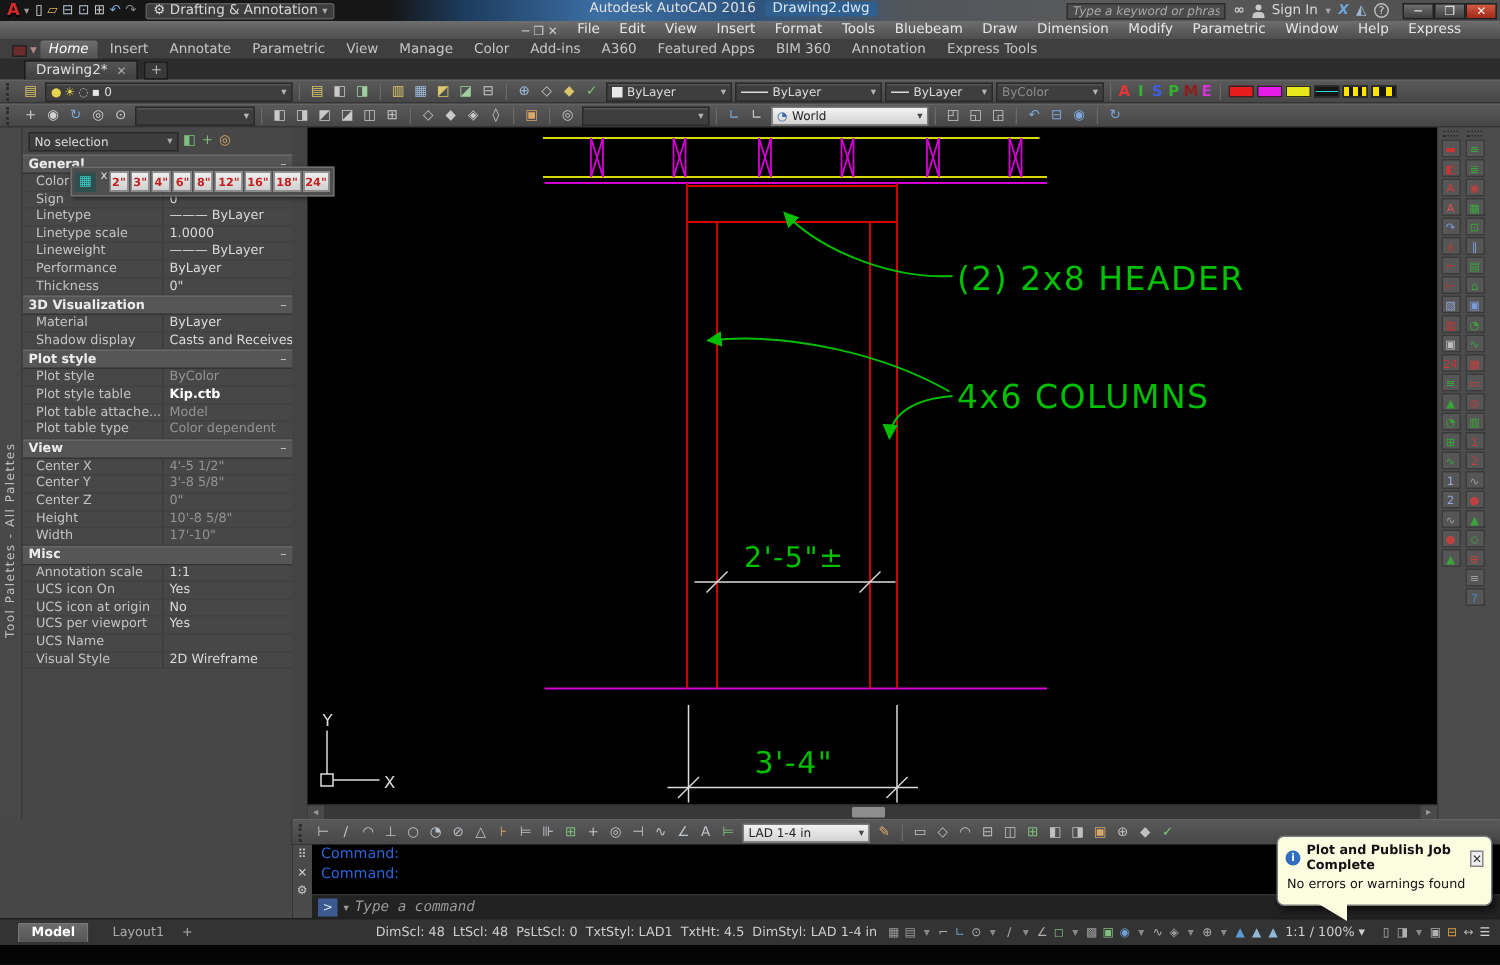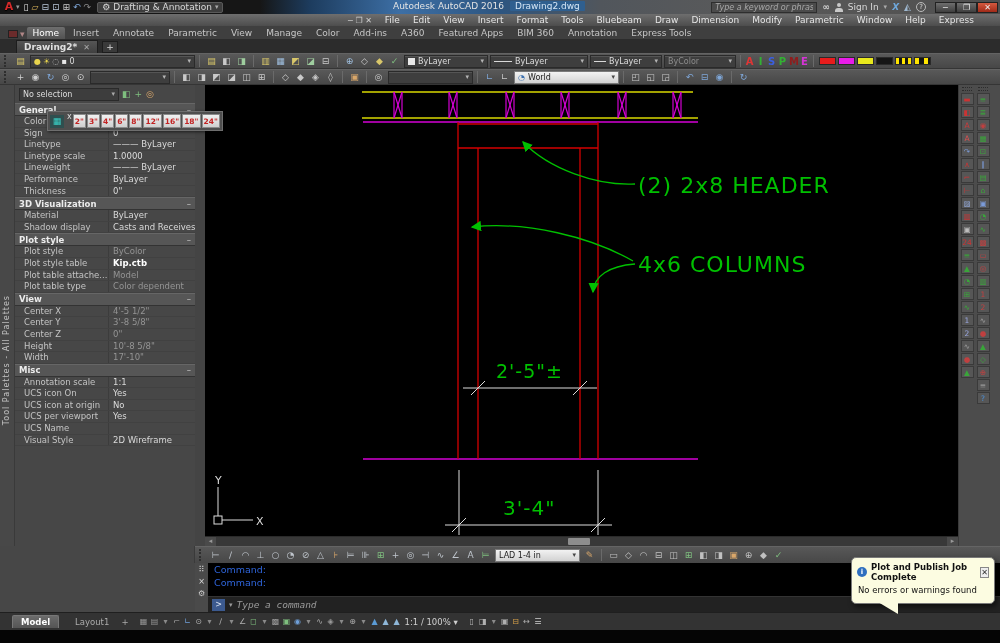--- a/index.html
+++ b/index.html
@@ -27,26 +27,26 @@
   .wb.close{background:linear-gradient(#d4593f,#a02a18);}
 
   
   .menubar{height:12px;background:linear-gradient(#6e6e6e,#4d4d4d);display:flex;align-items:center;gap:13px;padding:0 26px 0 26px;font-size:9px;color:#e6e6e6;}
   .menu-item{cursor:default;}
   .mdiwin{margin-left:auto;display:flex;gap:4px;color:#d0d0d0;font-size:8px;}
 
   
   .ribbontabs{height:13px;background:#3f3f3f;display:flex;align-items:flex-end;gap:2px;padding:0 4px;font-size:9px;color:#c6c6c6;}
   .rtab{padding:1px 6px;}
-  .rtab.active{background:linear-gradient(#6e6e6e,#525252);color:#fff;border-radius:2px 2px 0 0;}
+  .rtab.active{background:linear-gradient(#6e6e6e,#525252);color:#fff;border-radius:2px 2px 0 0;font-style:italic;}
   .ribx{margin-left:4px;display:flex;align-items:center;gap:2px;color:#b08686;}
   .ribx .chip{width:10px;height:8px;background:#6b2b2b;border:1px solid #222;}
 
   
-  .filetabs{height:14px;background:#2c2c2c;display:flex;align-items:flex-end;padding-left:16px;font-size:9px;font-weight:bold;}
+  .filetabs{height:14px;background:#2c2c2c;display:flex;align-items:flex-end;padding-left:16px;font-size:9px;}
   .ftab{display:flex;align-items:center;gap:6px;background:linear-gradient(#555,#404040);border:1px solid #1d1d1d;border-bottom:none;color:#e0e0e0;padding:1px 7px;height:13px;}
   .ftab .x{color:#aaa;font-size:8px;}
   .fplus{width:16px;height:12px;margin-left:4px;background:#3a3a3a;border:1px solid #1d1d1d;color:#bbb;text-align:center;line-height:11px;font-size:9px;}
 
   
   .tbrow{height:16px;background:linear-gradient(#595959,#474747);border-top:1px solid #636363;border-bottom:1px solid #353535;display:flex;align-items:center;padding:0 2px;gap:2px;}
   .grip{width:5px;height:12px;border-left:2px dotted #2e2e2e;margin:0 2px;}
   .sep{width:1px;height:12px;background:#363636;border-right:1px solid #6a6a6a;margin:0 2px;}
   .ic{min-width:15px;height:13px;display:flex;align-items:center;justify-content:center;font-size:9px;color:#c9c9c9;}
   .combo{height:13px;background:#3e3e3e;border:1px solid #2a2a2a;box-shadow:inset 0 1px 0 #555;color:#ddd;font-size:8px;display:flex;align-items:center;gap:3px;padding:0 3px;}
@@ -763,20 +763,21 @@
           <span class="ptext">Type a command</span>
         </div>
       </div>
     </div>
   </div>
 
   <div class="statusbar">
     <span class="mtab active">Model</span>
     <span class="mtab idle">Layout1</span>
     <span class="mplus">+</span>
+    <span class="sb-fields">DimScl: 48  LtScl: 48  PsLtScl: 0  TxtStyl: LAD1  TxtHt: 4.5  DimStyl: LAD 1-4 in</span>
     <span class="sbicons">
 
     <span class="sbic" style="color: rgb(154, 154, 154);">▦</span>
         <span class="sbic" style="color: rgb(154, 154, 154);">▤</span>
         <span class="sbic" style="color: rgb(138, 138, 138);">▾</span>
         <span class="sbic" style="color: rgb(176, 176, 176);">⌐</span>
         <span class="sbic" style="color: rgb(111, 159, 216);">∟</span>
         <span class="sbic" style="color: rgb(176, 176, 176);">⊙</span>
         <span class="sbic" style="color: rgb(138, 138, 138);">▾</span>
         <span class="sbic" style="color: rgb(176, 176, 176);">∕</span>

